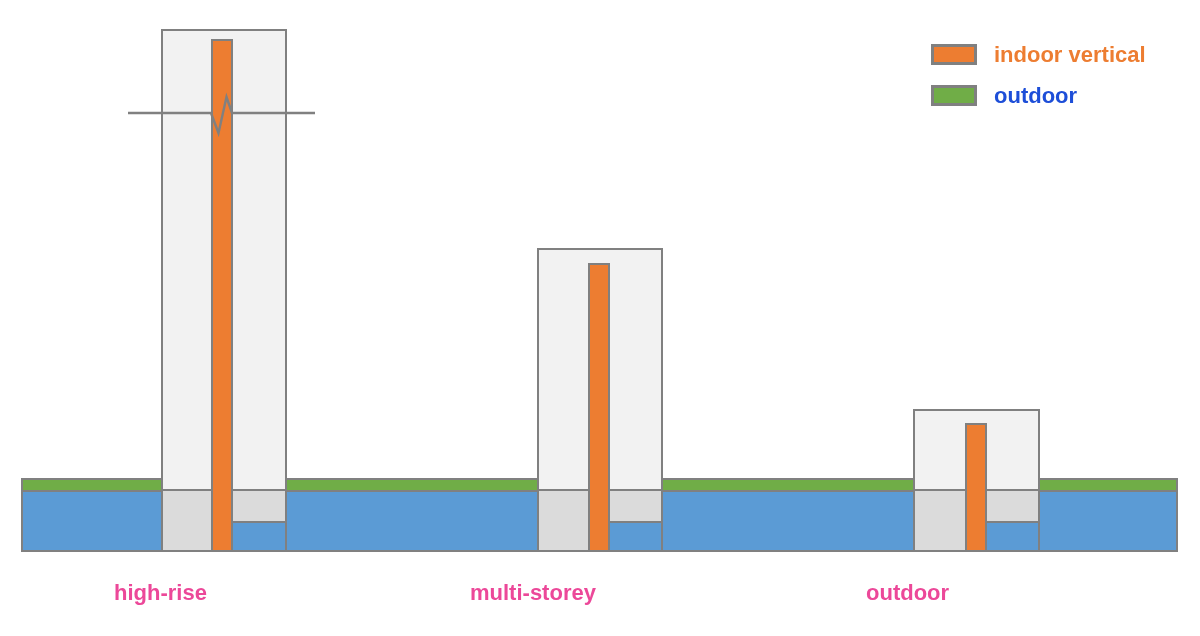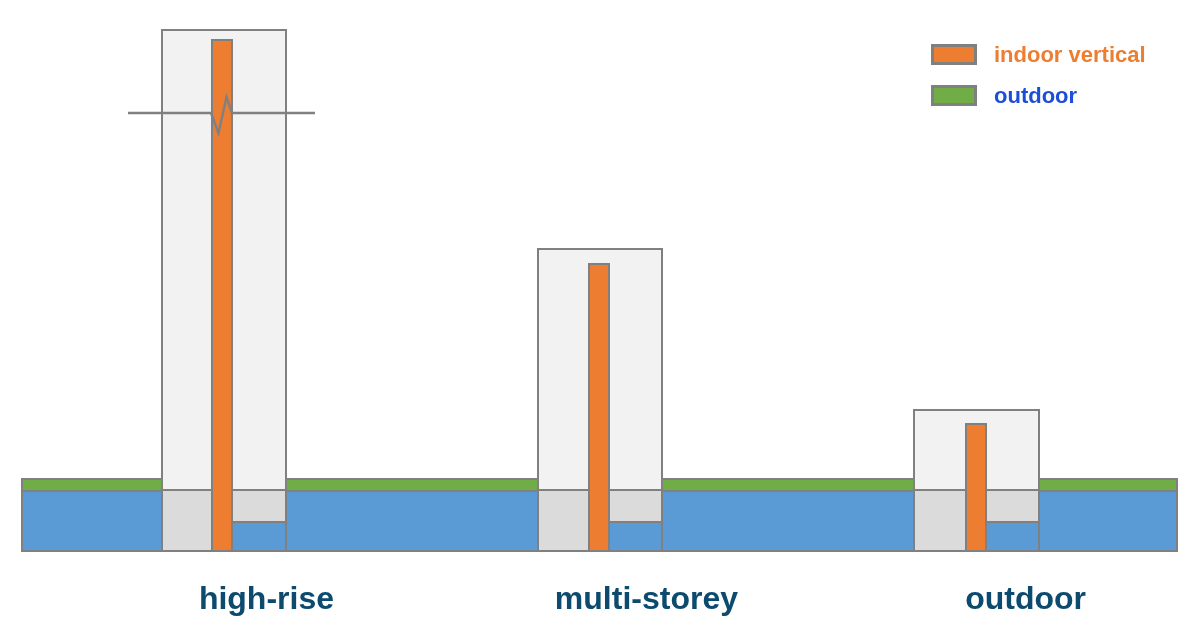--- a/index.html
+++ b/index.html
@@ -87,24 +87,24 @@
   .sw-orange { background: #ED7D31; }
   .sw-blue   { background: #5B9BD5; }
   .sw-green  { background: #70AD47; }
   .c-orange  { color: #ED7D31; }
   .c-blue    { color: #5B9BD5; }
   .c-green   { color: #1d4ed8; }
 
   
   .xlabel {
     top: 580px; width: 220px; height: 28px; z-index: 6;
-    text-align: right; font-size: 32px; font-weight: bold; color: #0c4a6e;
+    text-align: left; font-size: 22px; font-weight: bold; color: #ec4899;
   }
   .xlabel-hr { left: 114px; }
-  .xlabel-ms { left: 518px; }
+  .xlabel-ms { left: 470px; }
   .xlabel-tr { left: 866px; }
 </style>
 </head>
 <body>
 
 <div class="canvas">
 
   <div class="abs ground-blue"></div>
   <div class="abs ground-green"></div>
 

